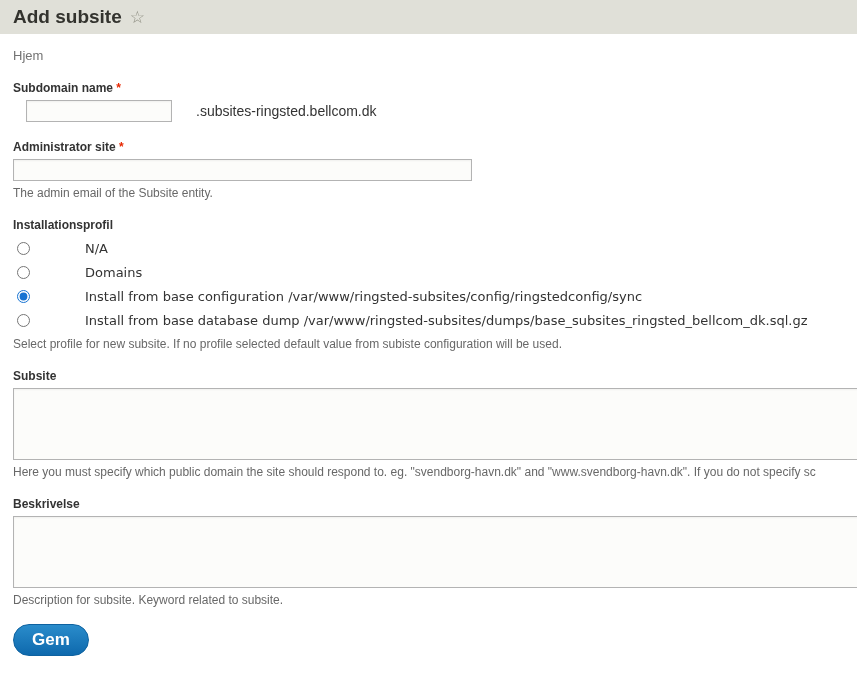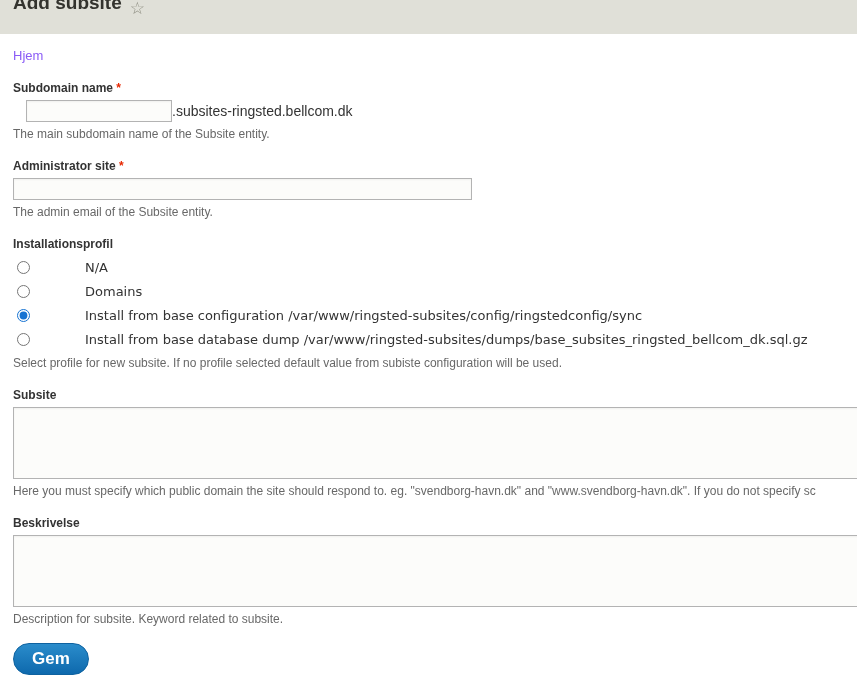--- a/index.html
+++ b/index.html
@@ -9,21 +9,21 @@
     background: #ffffff;
     font-family: "Liberation Sans", "DejaVu Sans", sans-serif;
     font-size: 13px;
     color: #333333;
     overflow: hidden;
   }
   .page-header {
     background: #e0e0d8;
     height: 28px;
     display: flex;
-    align-items: flex-end;
+    align-items: center;
     padding: 17px 13px;
   }
   .page-title {
     font-size: 19px;
     font-weight: bold;
     color: #33332e;
     margin: 0;
     line-height: 28px;
   }
   .star-btn {
@@ -36,21 +36,21 @@
     color: #8f8f83;
     cursor: pointer;
   }
   .content {
     padding: 0 0 0 13px;
   }
   .breadcrumb {
     margin-top: 14px;
   }
   .breadcrumb a {
-    color: #8b5cf6;
+    color: #737373;
     text-decoration: none;
     font-size: 13px;
   }
   .form-item { margin-top: 18px; }
   .form-item label.field-label {
     display: block;
     font-weight: bold;
     font-size: 12px;
     margin-bottom: 5px;
     color: #333;
@@ -59,21 +59,21 @@
   input.text-input {
     height: 22px;
     border: 1px solid #b3b3b3;
     background: #fcfcfa;
     padding: 1px 4px;
     font-size: 13px;
     font-family: inherit;
     color: #333;
     box-shadow: inset 0 1px 2px rgba(0,0,0,0.05);
   }
-  .subdomain-row { display: flex; align-items: center; }
+  .subdomain-row { display: flex; align-items: center; gap: 24px; }
   .subdomain-input { width: 146px; margin-left: 13px; }
   .field-suffix { font-size: 14px; color: #333; }
   .email-input { display: block; width: 459px; }
   .description {
     font-size: 12px;
     color: #686868;
     margin-top: 5px;
   }
   .radio-row {
     display: flex;
@@ -136,21 +136,20 @@
   <div class="breadcrumb">
     <a href="#">Hjem</a>
   </div>
 
   <div class="form-item">
     <label class="field-label"><span>Subdomain name</span> <span class="req">*</span></label>
     <div class="subdomain-row">
       <input type="text" class="text-input subdomain-input" value="" style="">
       <span class="field-suffix">.subsites-ringsted.bellcom.dk</span>
     </div>
-    <div class="description">The main subdomain name of the Subsite entity.</div>
   </div>
 
   <div class="form-item">
     <label class="field-label"><span>Administrator site</span> <span class="req">*</span></label>
     <input type="text" class="text-input email-input" value="" style="">
     <div class="description">The admin email of the Subsite entity.</div>
   </div>
 
   <div class="form-item">
     <label class="field-label">Installationsprofil</label>

